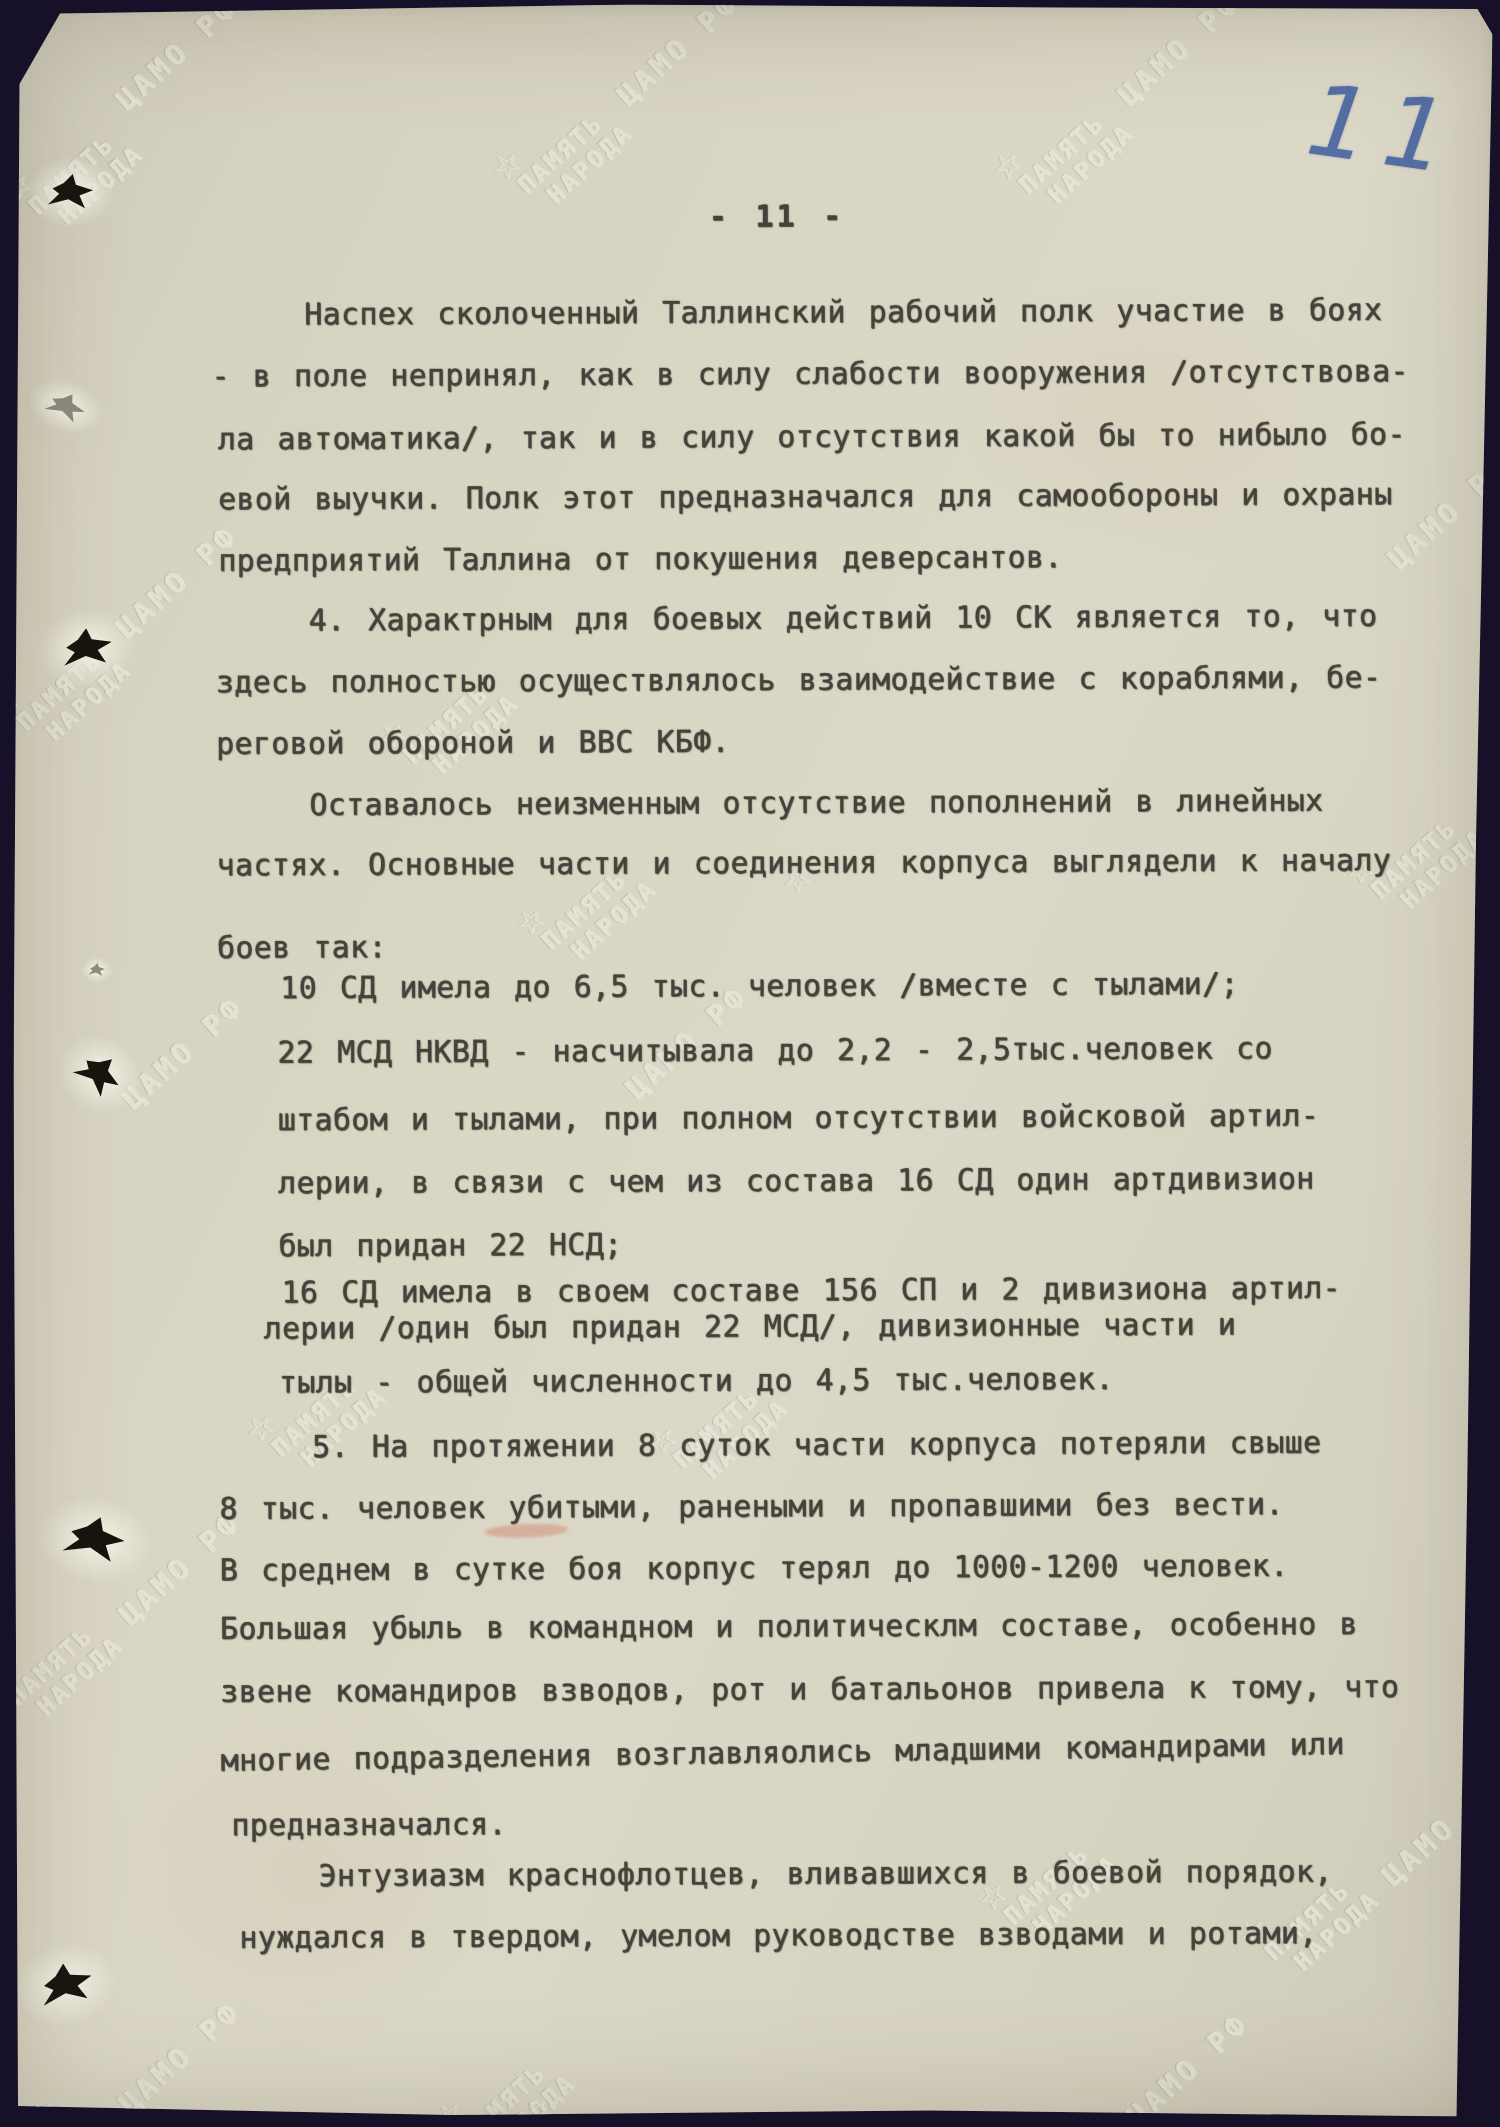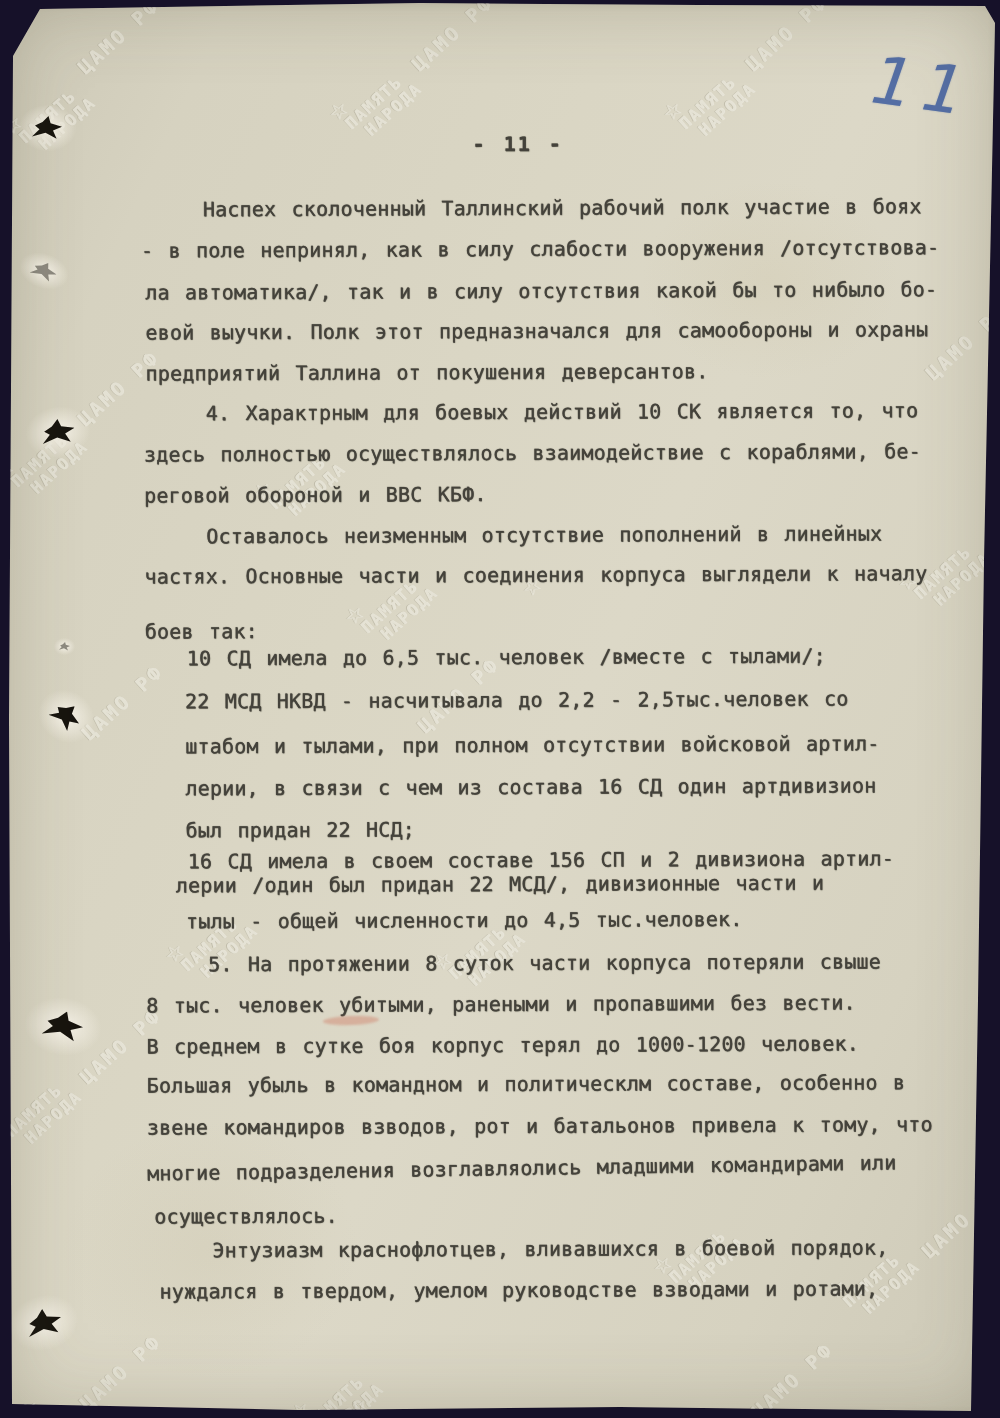--- a/index.html
+++ b/index.html
@@ -163,21 +163,21 @@
         <div class="tline" style="left: 185px; top: 817px;">был придан 22 НСД;</div>
         <div class="tline" style="left: 187px; top: 848px;">16 СД имела в своем составе 156 СП и 2 дивизиона артил-</div>
         <div class="tline" style="left: 175px; top: 872px;">лерии /один был придан 22 МСД/, дивизионные части и</div>
         <div class="tline" style="left: 185px; top: 908px;">тылы - общей численности до 4,5 тыс.человек.</div>
         <div class="tline" style="left: 207px; top: 951px;">5. На протяжении 8 суток части корпуса потеряли свыше</div>
         <div class="tline" style="left: 145px; top: 992px;">8 тыс. человек убитыми, ранеными и пропавшими без вести.</div>
         <div class="tline" style="left: 145px; top: 1033px;">В среднем в сутке боя корпус терял до 1000-1200 человек.</div>
         <div class="tline" style="left: 145px; top: 1072px;">Большая убыль в командном и политическлм составе, особенно в</div>
         <div class="tline" style="left: 145px; top: 1114px;">звене командиров взводов, рот и батальонов привела к тому, что</div>
         <div class="tline" style="left: 145px; top: 1156px; transform: rotate(-0.6deg);">многие подразделения возглавляолись младшими командирами или</div>
-        <div class="tline" style="left: 152px; top: 1203px;">осуществлялось.</div>
+        <div class="tline" style="left: 152px; top: 1203px;">предназначался.</div>
         <div class="tline" style="left: 210px; top: 1237px;">Энтузиазм краснофлотцев, вливавшихся в боевой порядок,</div>
         <div class="tline" style="left: 157px; top: 1278px;">нуждался в твердом, умелом руководстве взводами и ротами,</div>
       </div>
 
     <div class="hand">11</div>
 
     <div class="red-smudge"></div>
 
     <div class="hole" style="left:32px;top:116px;width:30px;height:24px;"></div>
     <div class="hole hole-faint" style="left:31px;top:262px;width:26px;height:18px;transform:rotate(20deg);"></div>

